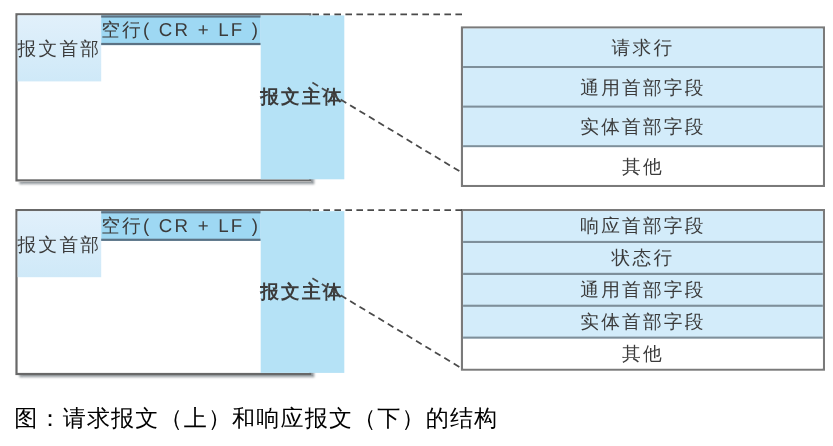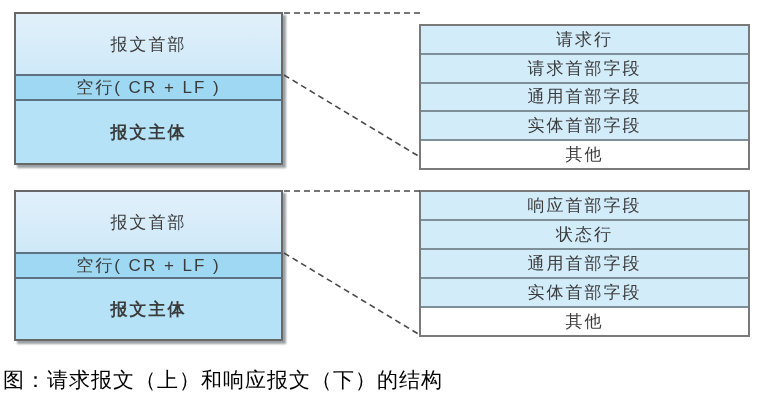--- a/index.html
+++ b/index.html
@@ -25,21 +25,21 @@
     overflow: hidden;
     font-family: "Liberation Sans", "DejaVu Sans", sans-serif;
   }
   .msg-box {
     position: absolute;
     left: 14px;
     width: 265px;
     border: 2px solid var(--box-border);
     box-shadow: 3px 3px 2px #9aa0a4;
     display: flex;
-    flex-direction: column;
+    flex-direction: row;
     box-sizing: content-box;
   }
   #request-message-box { top: 12px; height: 149px; }
   #response-message-box { top: 190px; height: 147px; }
   .cell {
     display: flex;
     align-items: center;
     justify-content: center;
     font-size: 17px;
     color: var(--text-color);
@@ -84,41 +84,40 @@
     width: 757px; height: 405px;
     pointer-events: none;
   }
   #connector-layer line {
     stroke: var(--connector-color);
     stroke-width: 1.6;
     stroke-dasharray: 6 4;
   }
   .caption {
     position: absolute;
-    left: 3px;
+    left: 13px;
     top: 366px;
     font-family: "Liberation Serif", "DejaVu Serif", serif;
     font-size: 21px;
     color: var(--caption-color);
     letter-spacing: 1px;
     white-space: nowrap;
   }
 </style>
 </head>
 <body>
 
 <div class="msg-box" id="request-message-box">
   <div class="cell msg-header">报文首部</div>
   <div class="cell msg-blank">空行( CR + LF )</div>
   <div class="cell msg-body">报文主体</div>
 </div>
 
 <div class="detail-box" id="request-detail-box">
   <div class="cell detail-row">请求行</div>
-  <div class="cell detail-row">请求首部字段</div>
   <div class="cell detail-row">通用首部字段</div>
   <div class="cell detail-row">实体首部字段</div>
   <div class="cell detail-row">其他</div>
 </div>
 
 <div class="msg-box" id="response-message-box">
   <div class="cell msg-header">报文首部</div>
   <div class="cell msg-blank">空行( CR + LF )</div>
   <div class="cell msg-body">报文主体</div>
 </div>

